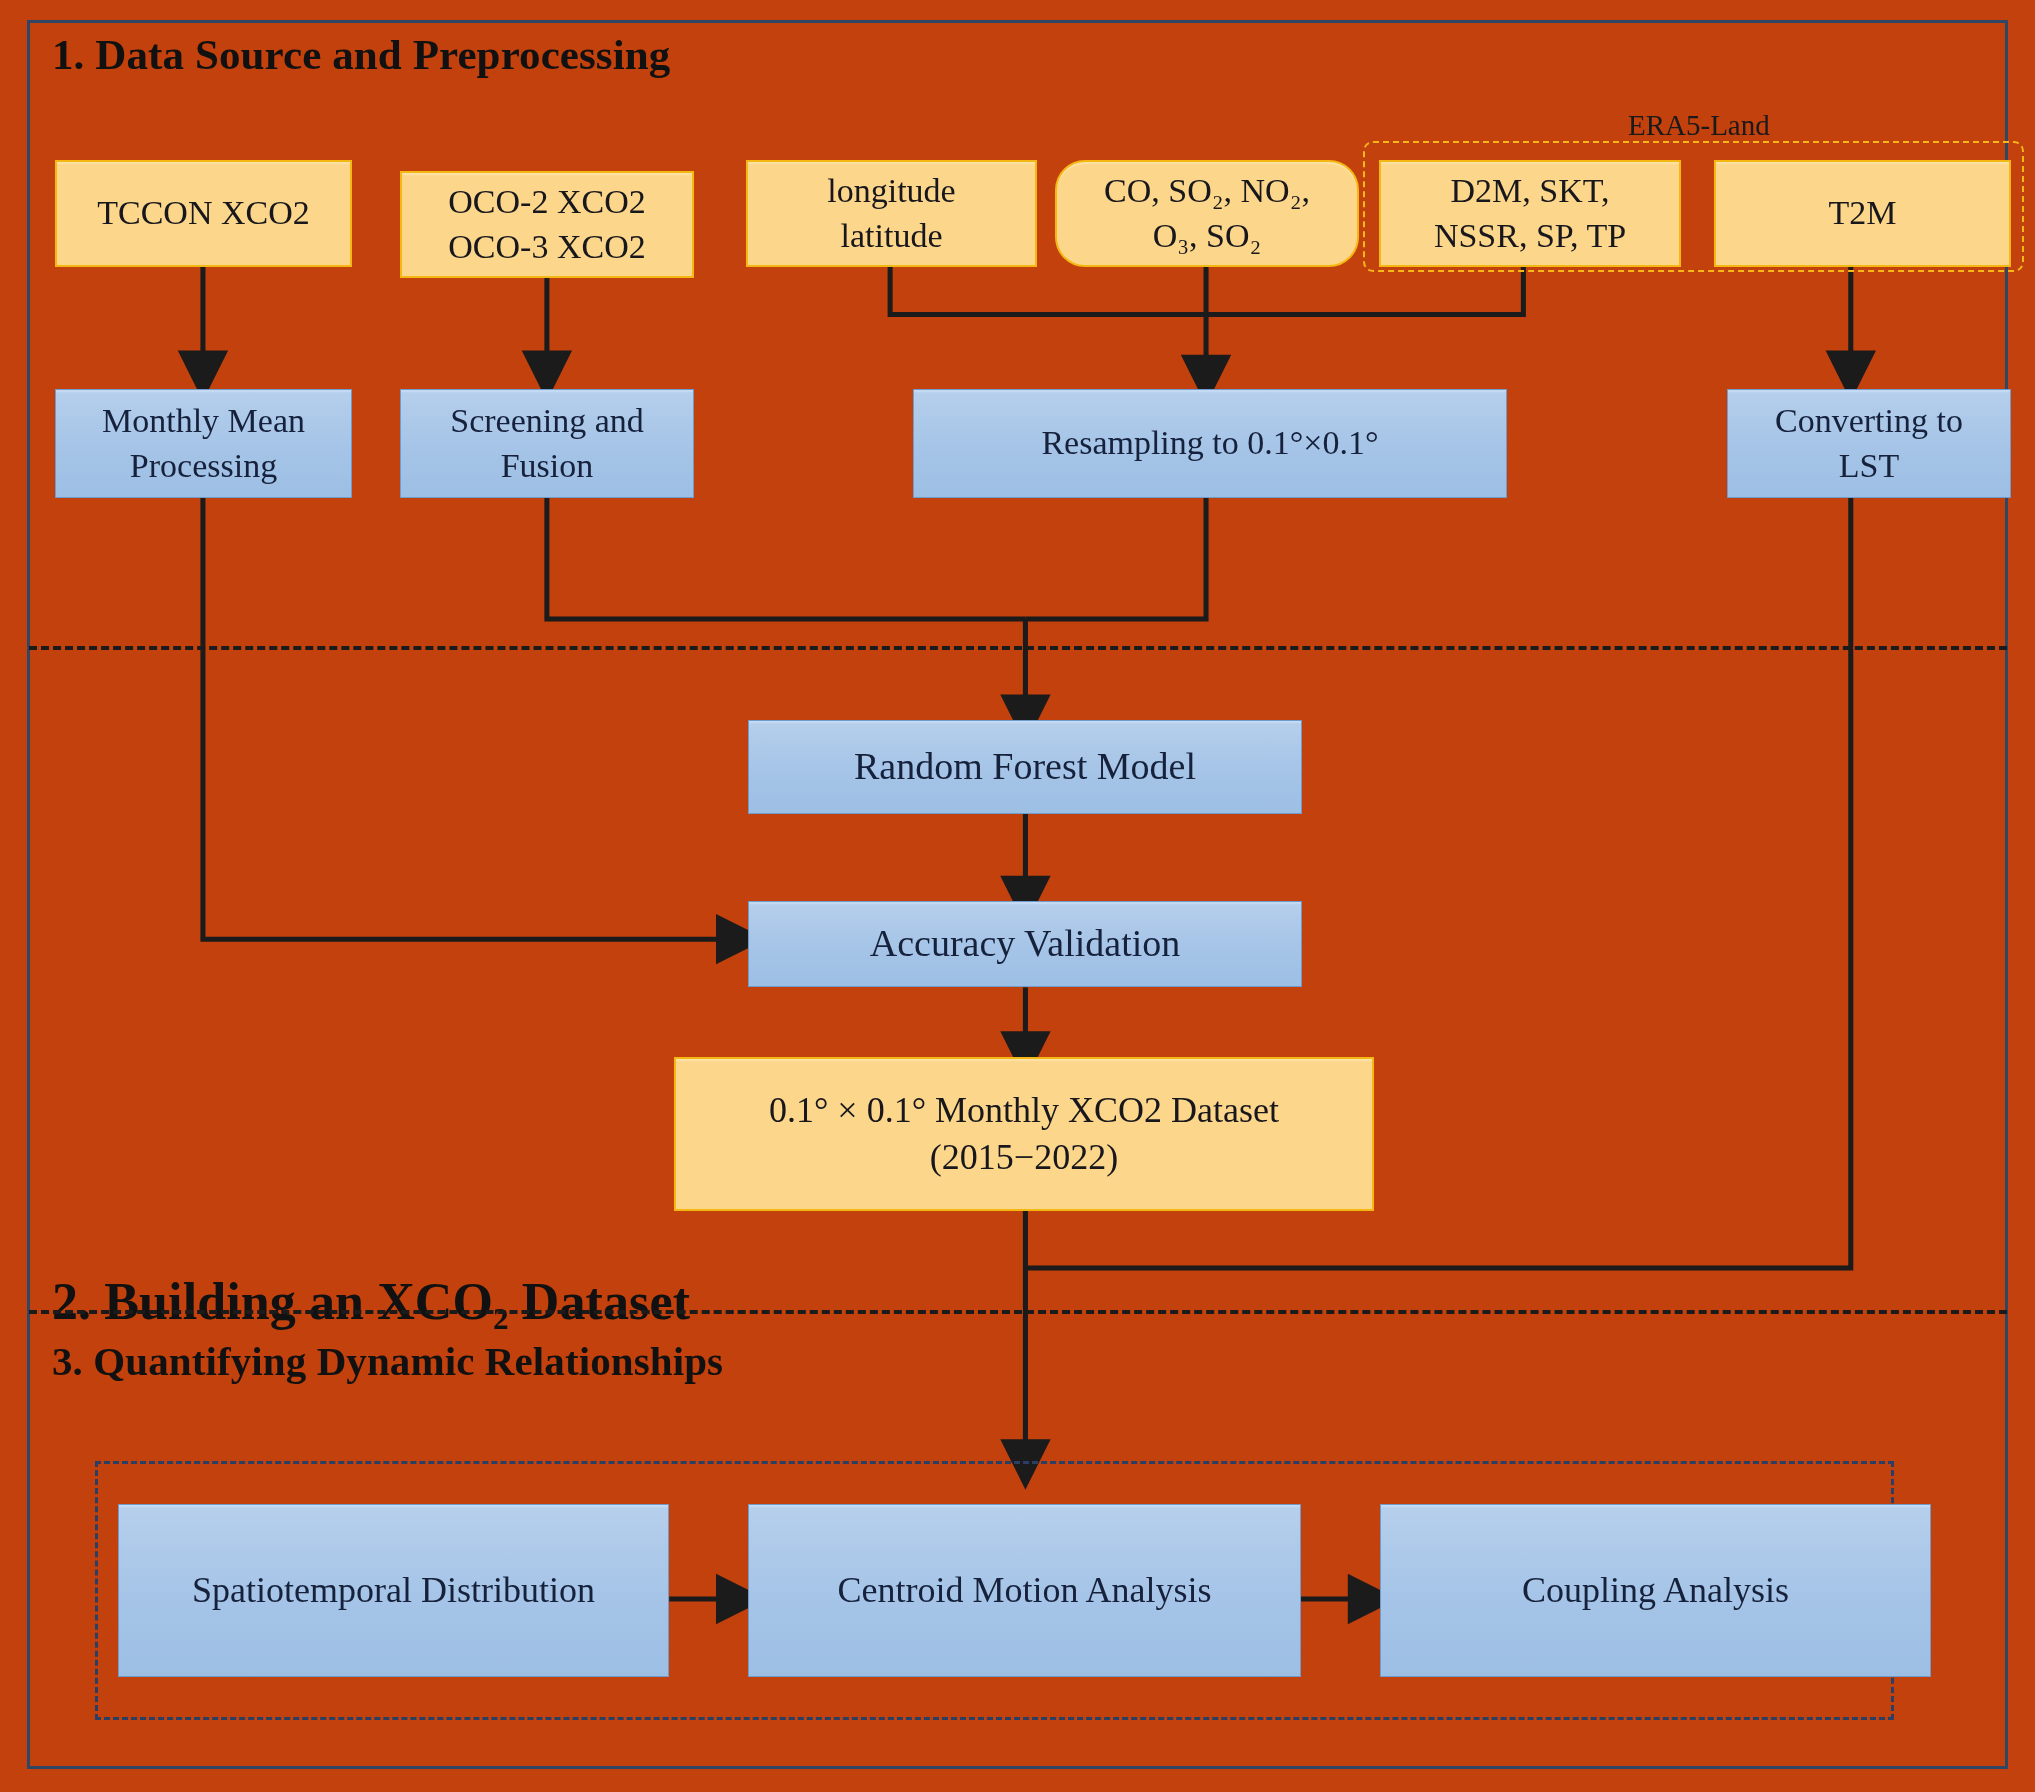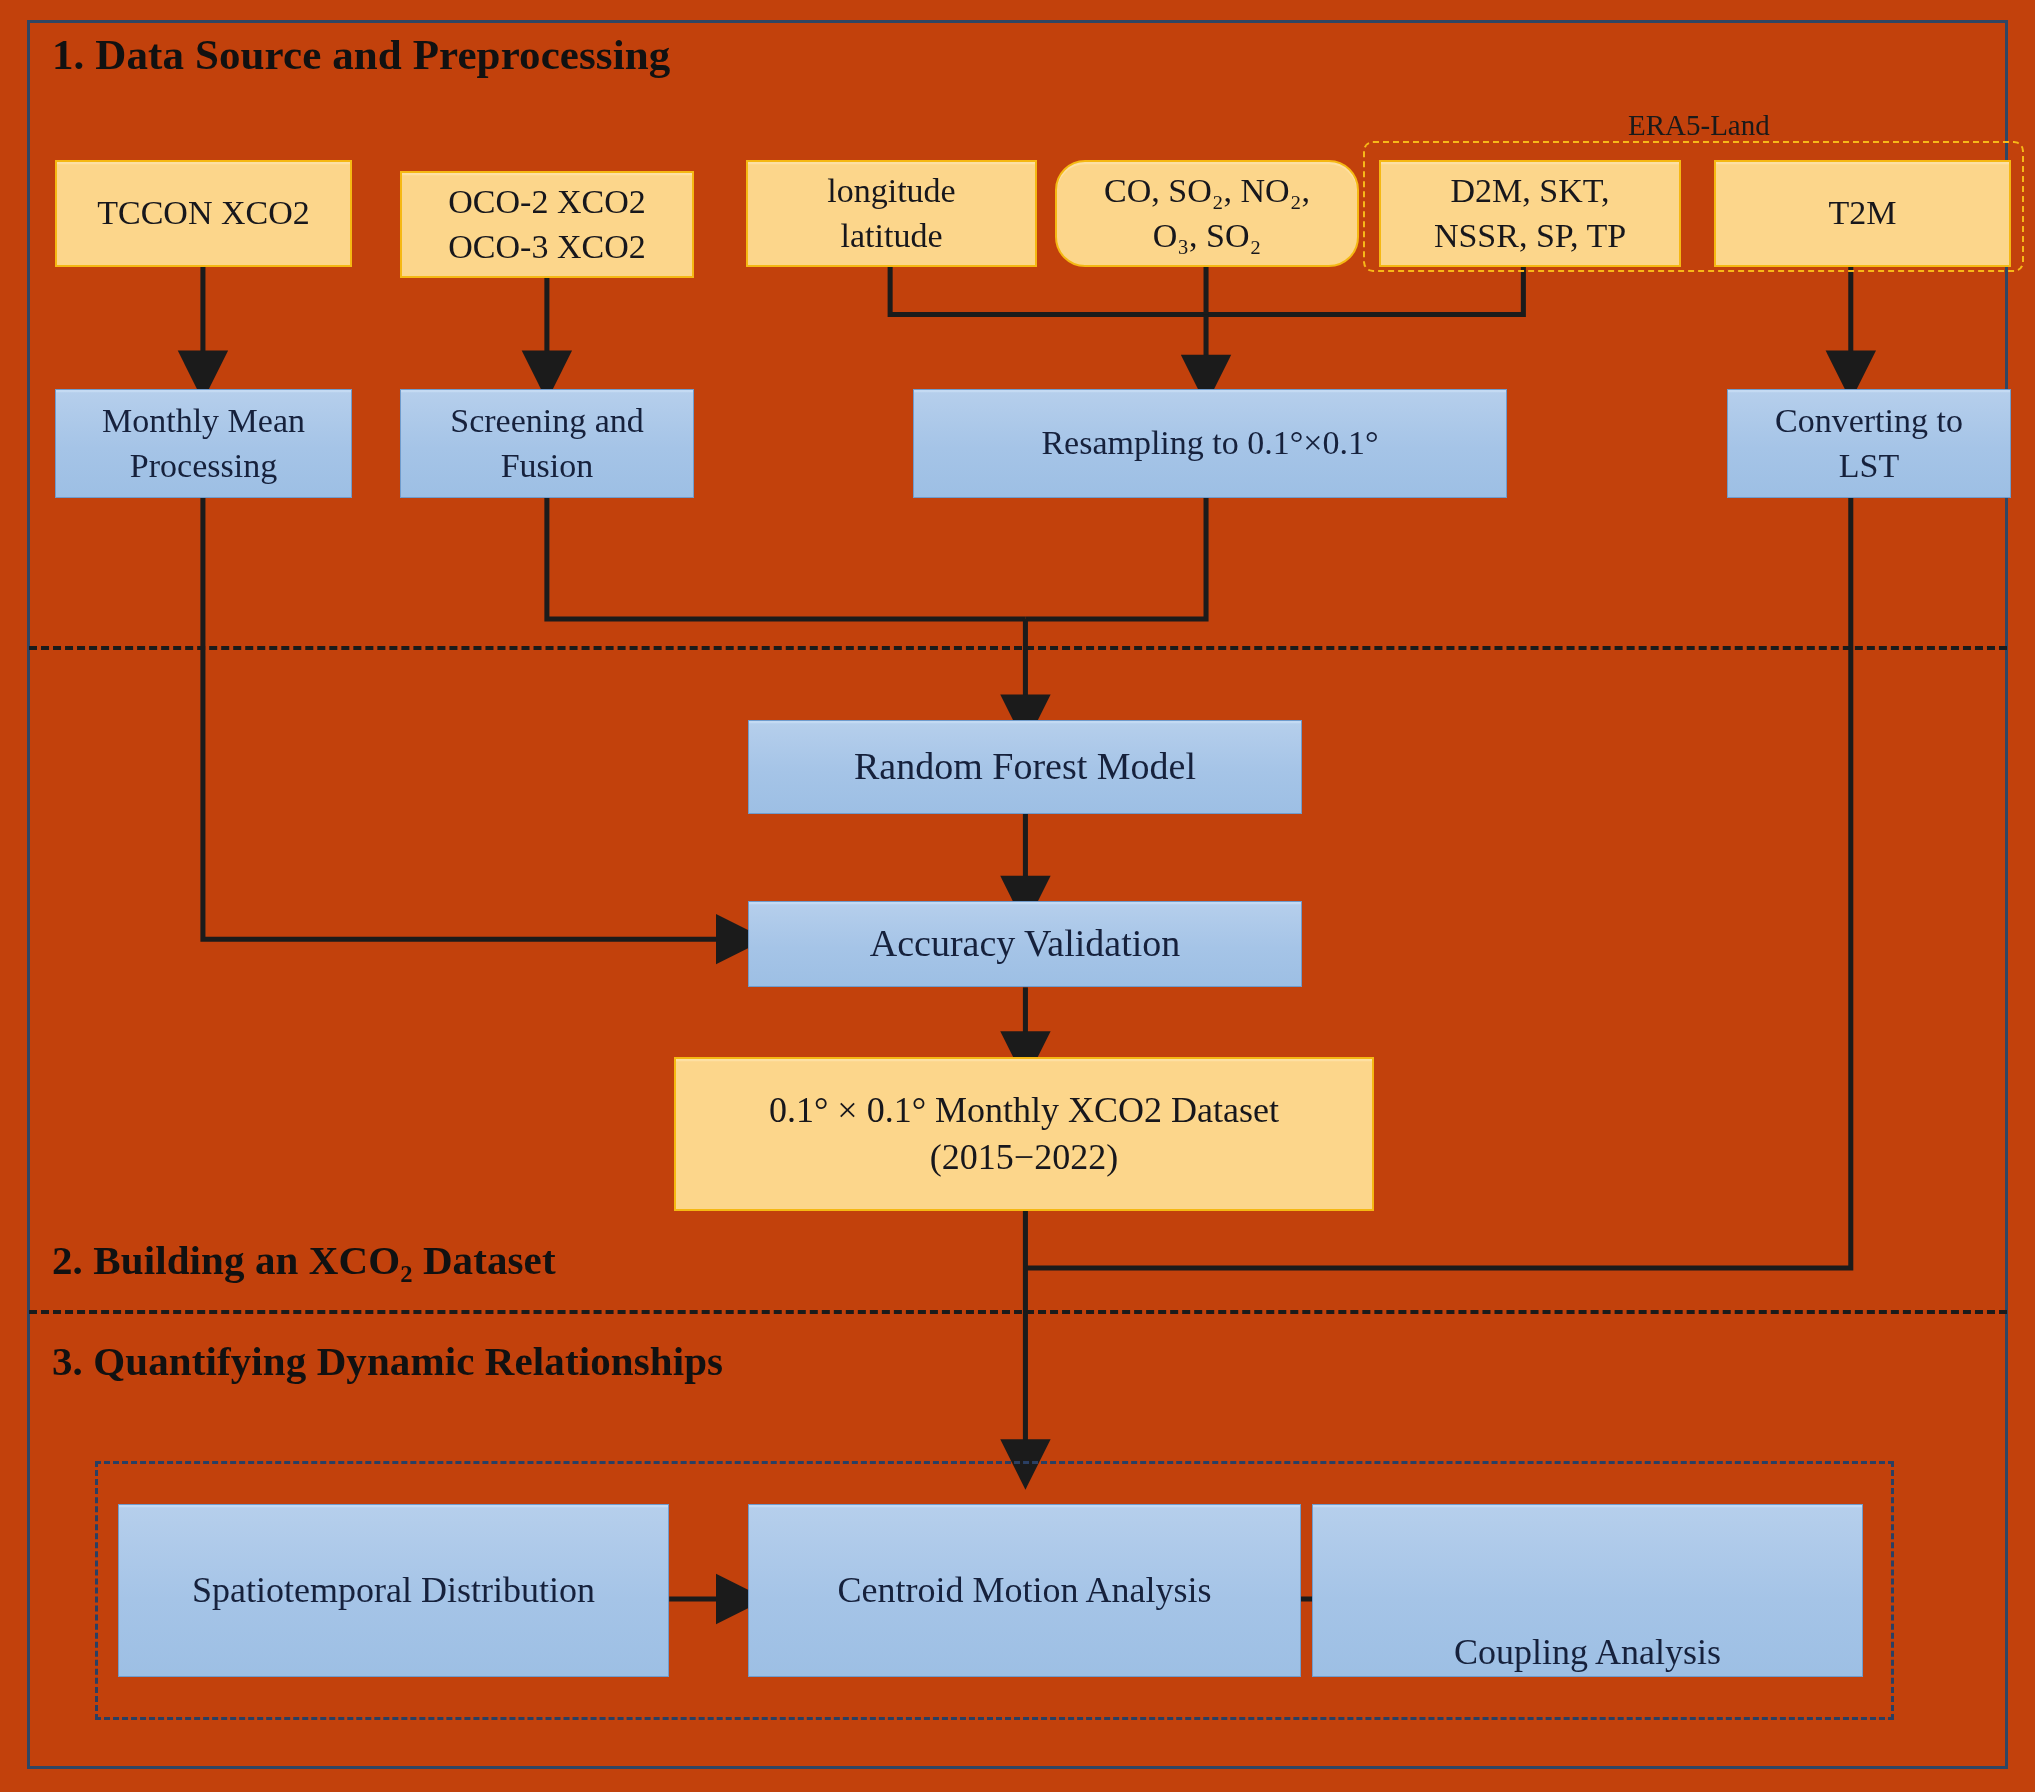--- a/index.html
+++ b/index.html
@@ -231,40 +231,40 @@
     </span>
   </div>
 
   <div class="node yellow" style="left:674px; top:1057px; width:700px; height:154px; font-size:36px;">
     <span class="txt">
       <span>0.1° × 0.1° Monthly XCO2 Dataset</span>
       <span class="l2">(2015−2022)</span>
     </span>
   </div>
 
-  <div class="section-title" style="left:52px; top:1236px; font-size:41px;">2. Building an XCO₂ Dataset</div>
+  <div class="section-title" style="left:52px; top:1272px; font-size:52px;">2. Building an XCO₂ Dataset</div>
 
   <div class="divider" style="left:29px; top:1310px; width:1978px;"></div>
 
   <div class="section-title" style="left:52px; top:1337px; font-size:41px;">3. Quantifying Dynamic Relationships</div>
 
   <div id="section3-group" style="left:95px; top:1461px; width:1799px; height:259px;"></div>
 
   <div class="node blue" style="left:118px; top:1504px; width:551px; height:173px; font-size:36px;">
     <span class="txt">
       <span>Spatiotemporal Distribution</span>
     </span>
   </div>
 
   <div class="node blue" style="left:748px; top:1504px; width:553px; height:173px; font-size:36px;">
     <span class="txt">
       <span>Centroid Motion Analysis</span>
     </span>
   </div>
 
-  <div class="node blue" style="left:1312px; top:1504px; width:551px; height:173px; font-size:36px;align-items:flex-end;">
+  <div class="node blue" style="left:1380px; top:1504px; width:551px; height:173px; font-size:36px;">
     <span class="txt">
       <span>Coupling Analysis</span>
     </span>
   </div>
 
 </div>
 
 
 </body></html>

